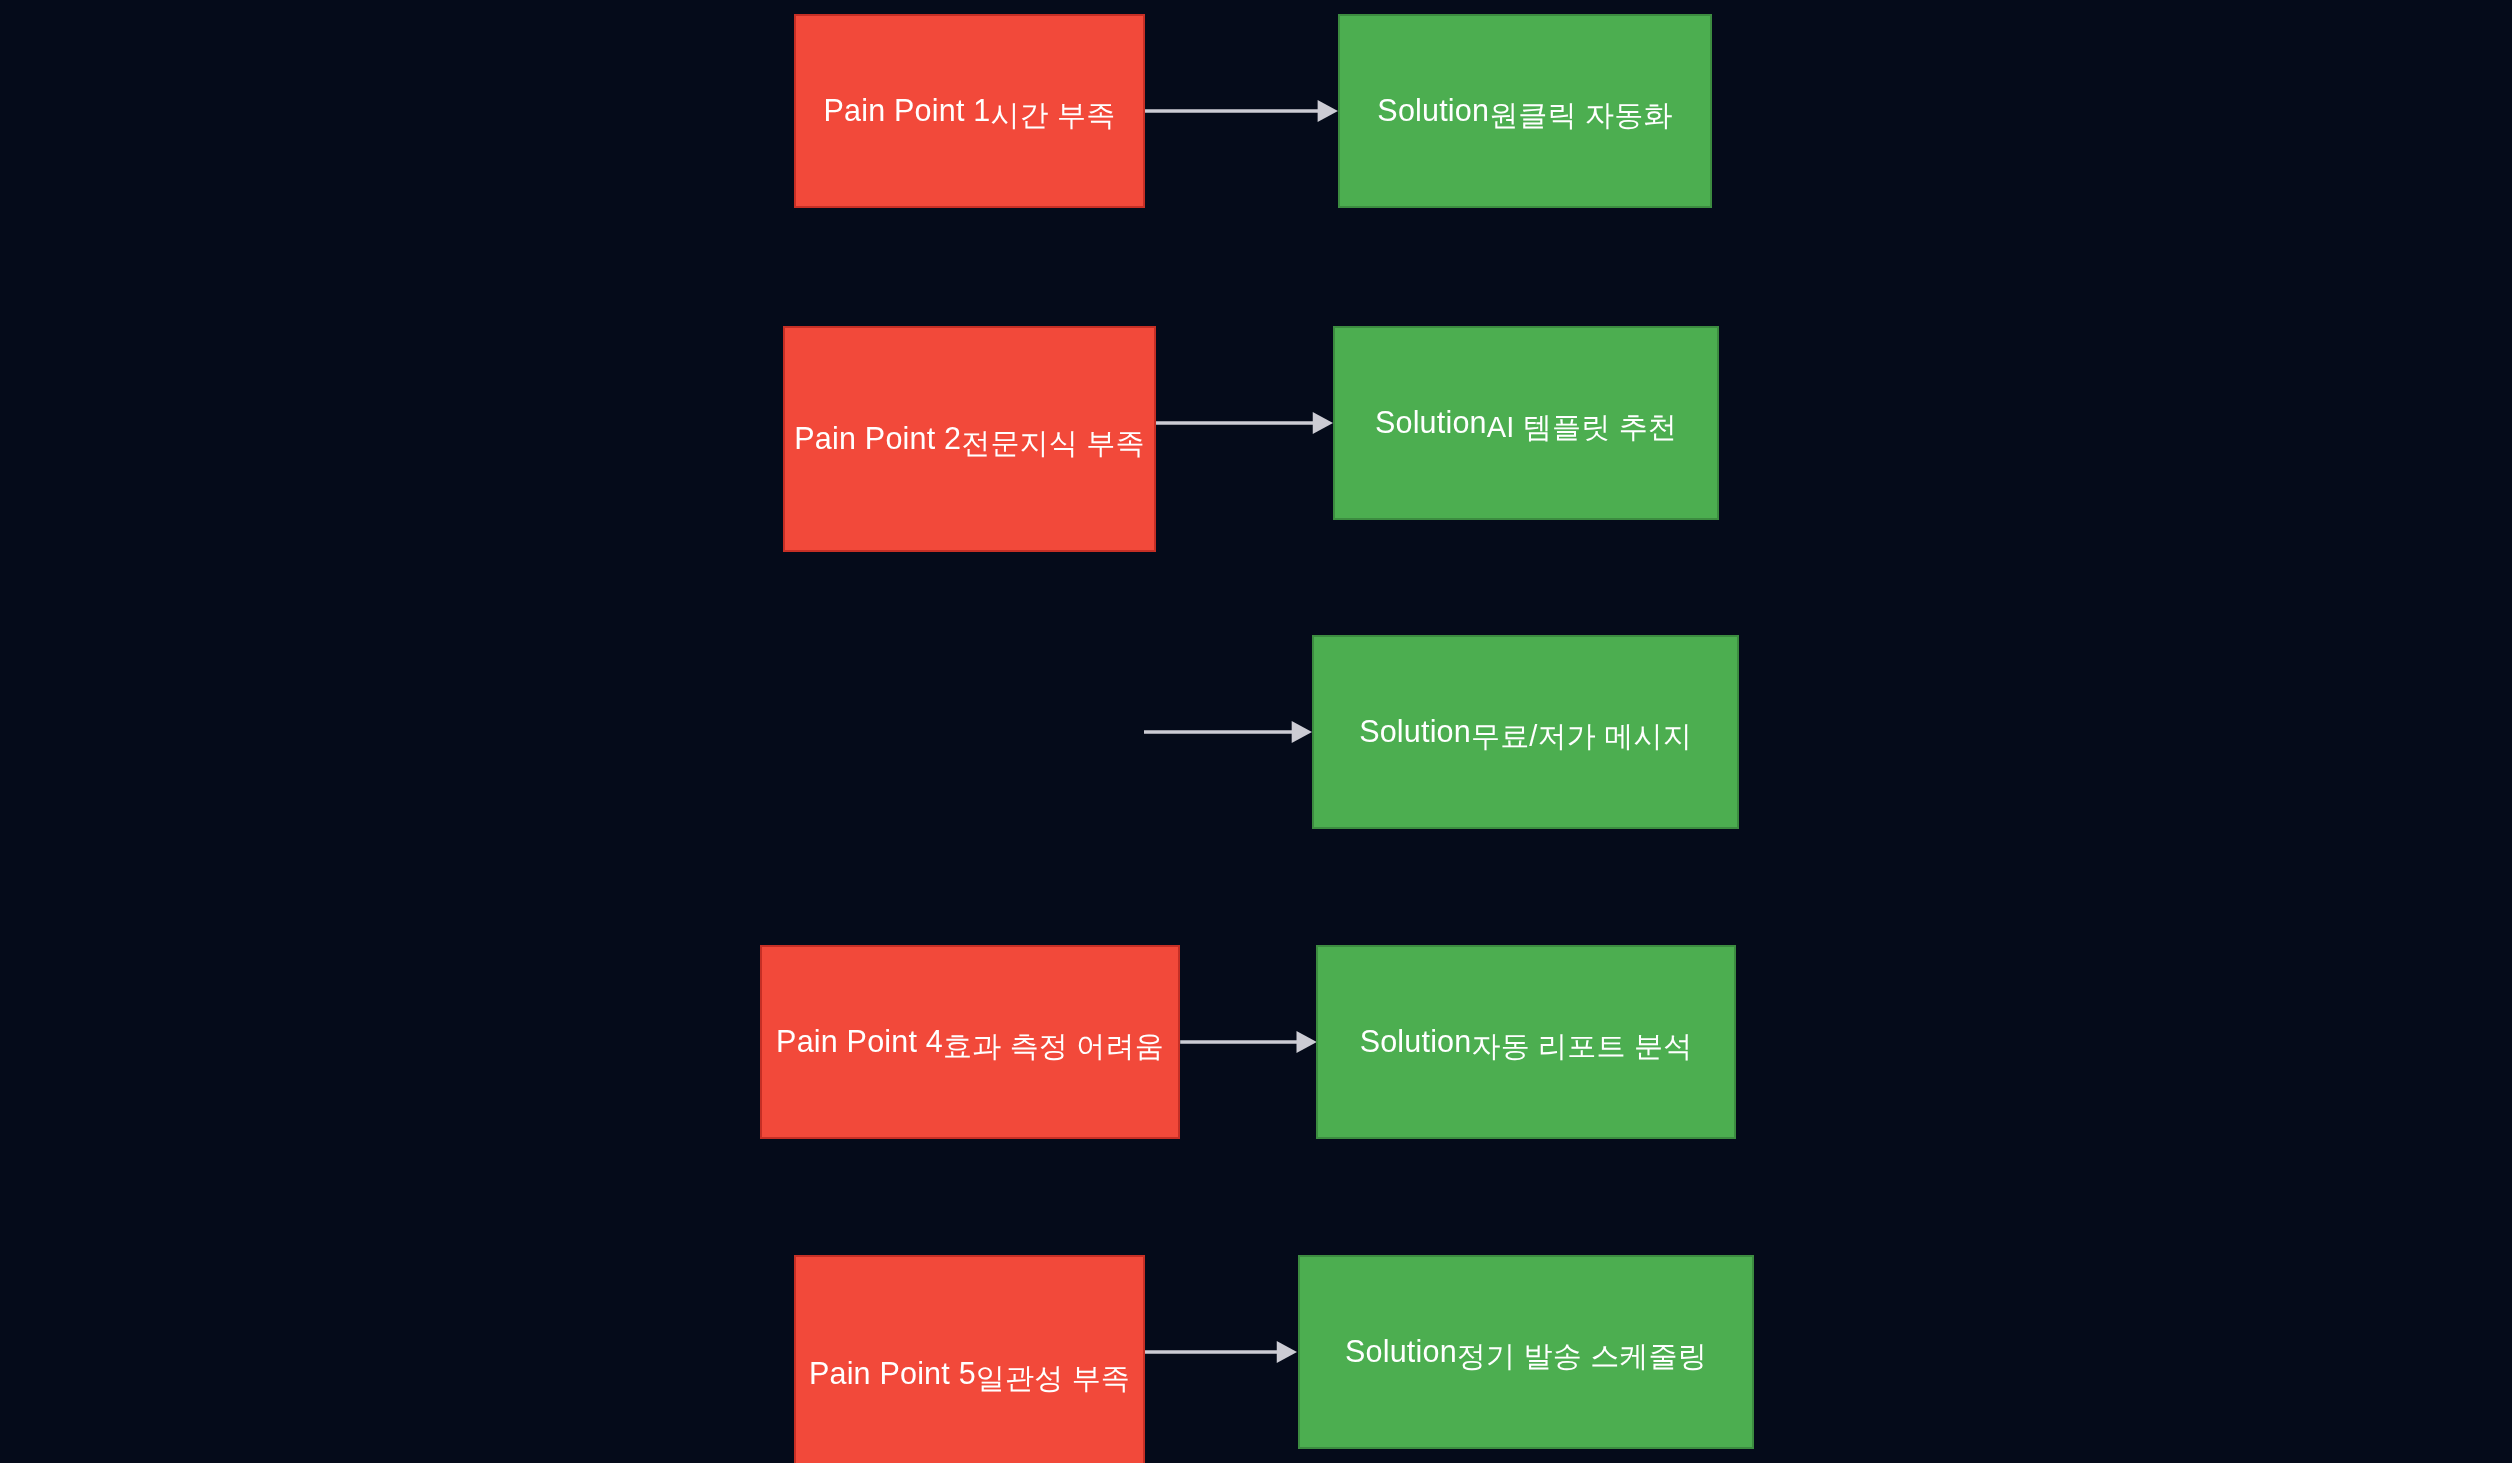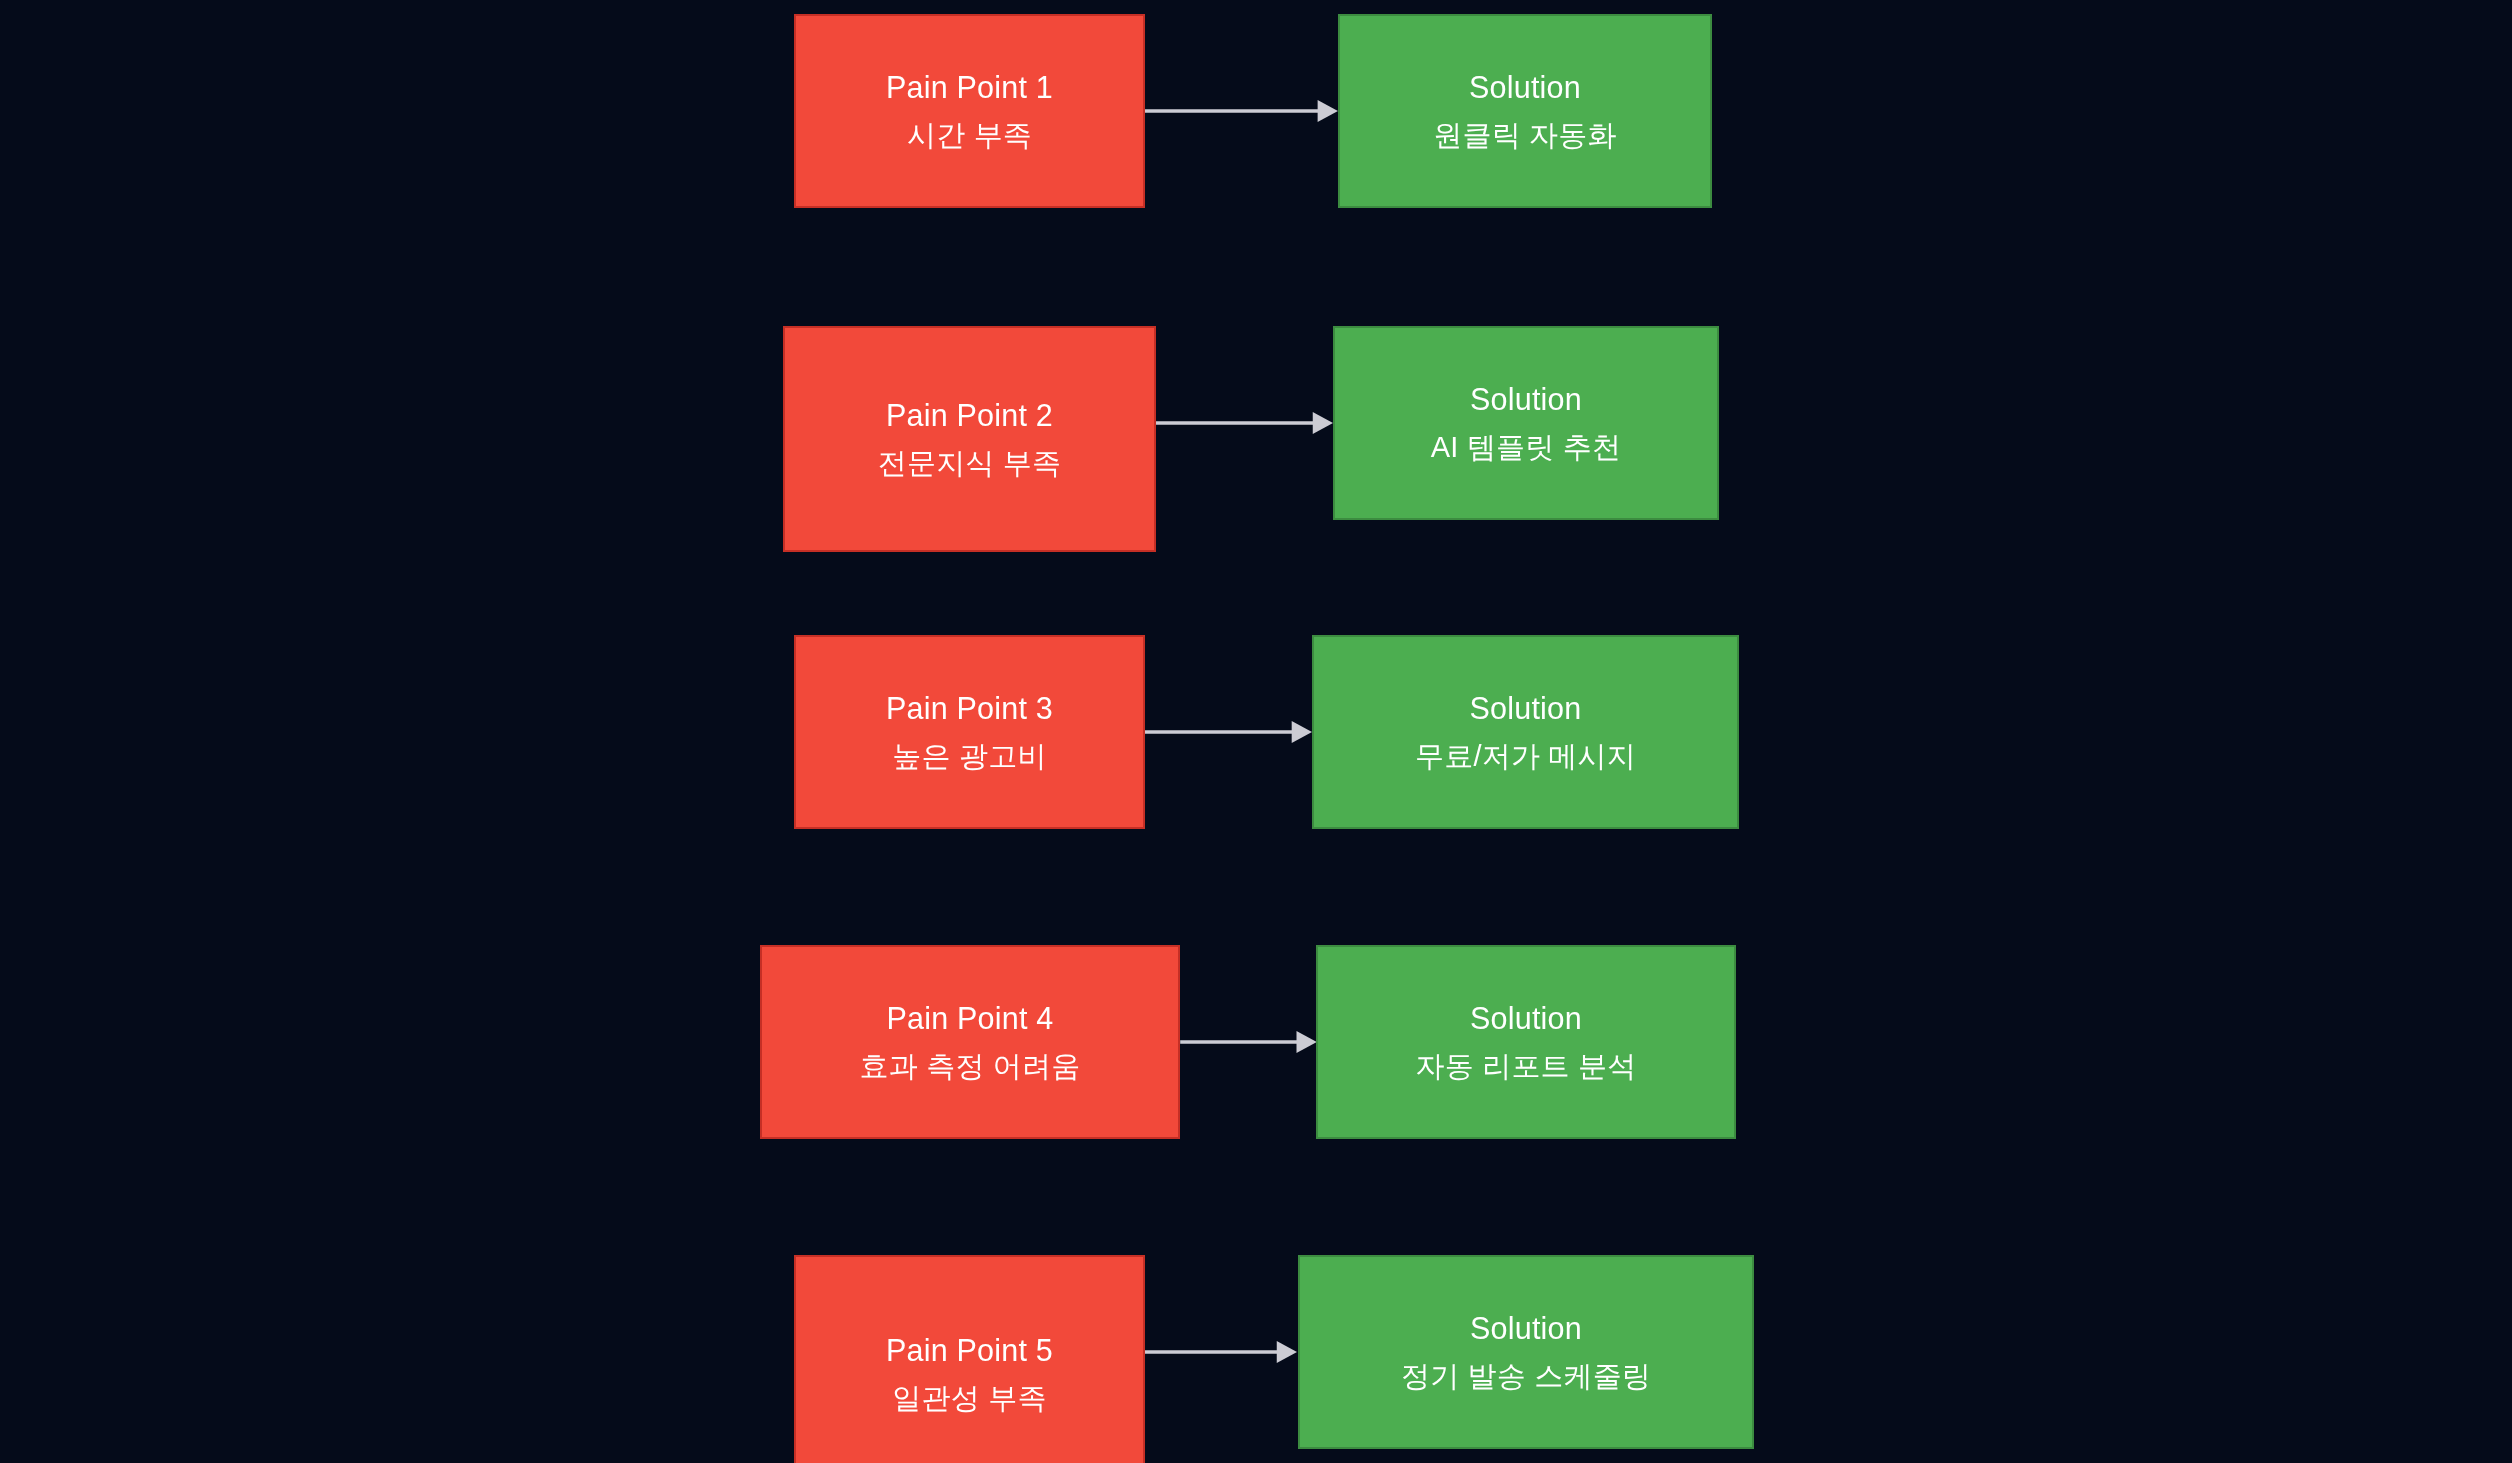--- a/index.html
+++ b/index.html
@@ -12,21 +12,20 @@
     width: 2512px;
     height: 1464px;
     background: #050b1a;
     overflow: hidden;
     font-family: "Liberation Sans", "DejaVu Sans", sans-serif;
   }
   .node {
     position: absolute;
     box-sizing: border-box;
     display: flex;
-    flex-direction: column;
     align-items: center;
     justify-content: center;
     color: #ffffff;
     text-align: center;
     line-height: 1.28;
   }
   .node .line1 {
     font-size: 30.5px;
     font-weight: 400;
     letter-spacing: 0.2px;
@@ -85,24 +84,20 @@
     <div class="node solution" style="left: 1333px; top: 326px; width: 386px; height: 194px;">
       <div class="line1">Solution</div>
       <div class="line2">AI 템플릿 추천</div>
     </div>
     <div class="edge" style="left: 1144px; top: 720px; width: 168px; height: 24px;">
       <svg width="168" height="24" viewBox="0 0 182 26">
         <line x1="0" y1="13" x2="162" y2="13" stroke="#ccccd4" stroke-width="4"></line>
         <polygon points="160,1 182,13 160,25" fill="#ccccd4"></polygon>
       </svg>
     </div>
-    <div class="node pain" style="left: 794px; top: 635px; width: 351px; height: 194px;">
-      <div class="line1">Pain Point 3</div>
-      <div class="line2">높은 광고비</div>
-    </div>
     <div class="node solution" style="left: 1312px; top: 635px; width: 427px; height: 194px;">
       <div class="line1">Solution</div>
       <div class="line2">무료/저가 메시지</div>
     </div>
     <div class="edge" style="left: 1180px; top: 1030px; width: 137px; height: 24px;">
       <svg width="137" height="24" viewBox="0 0 148 26">
         <line x1="0" y1="13" x2="128" y2="13" stroke="#ccccd4" stroke-width="4"></line>
         <polygon points="126,1 148,13 126,25" fill="#ccccd4"></polygon>
       </svg>
     </div>

